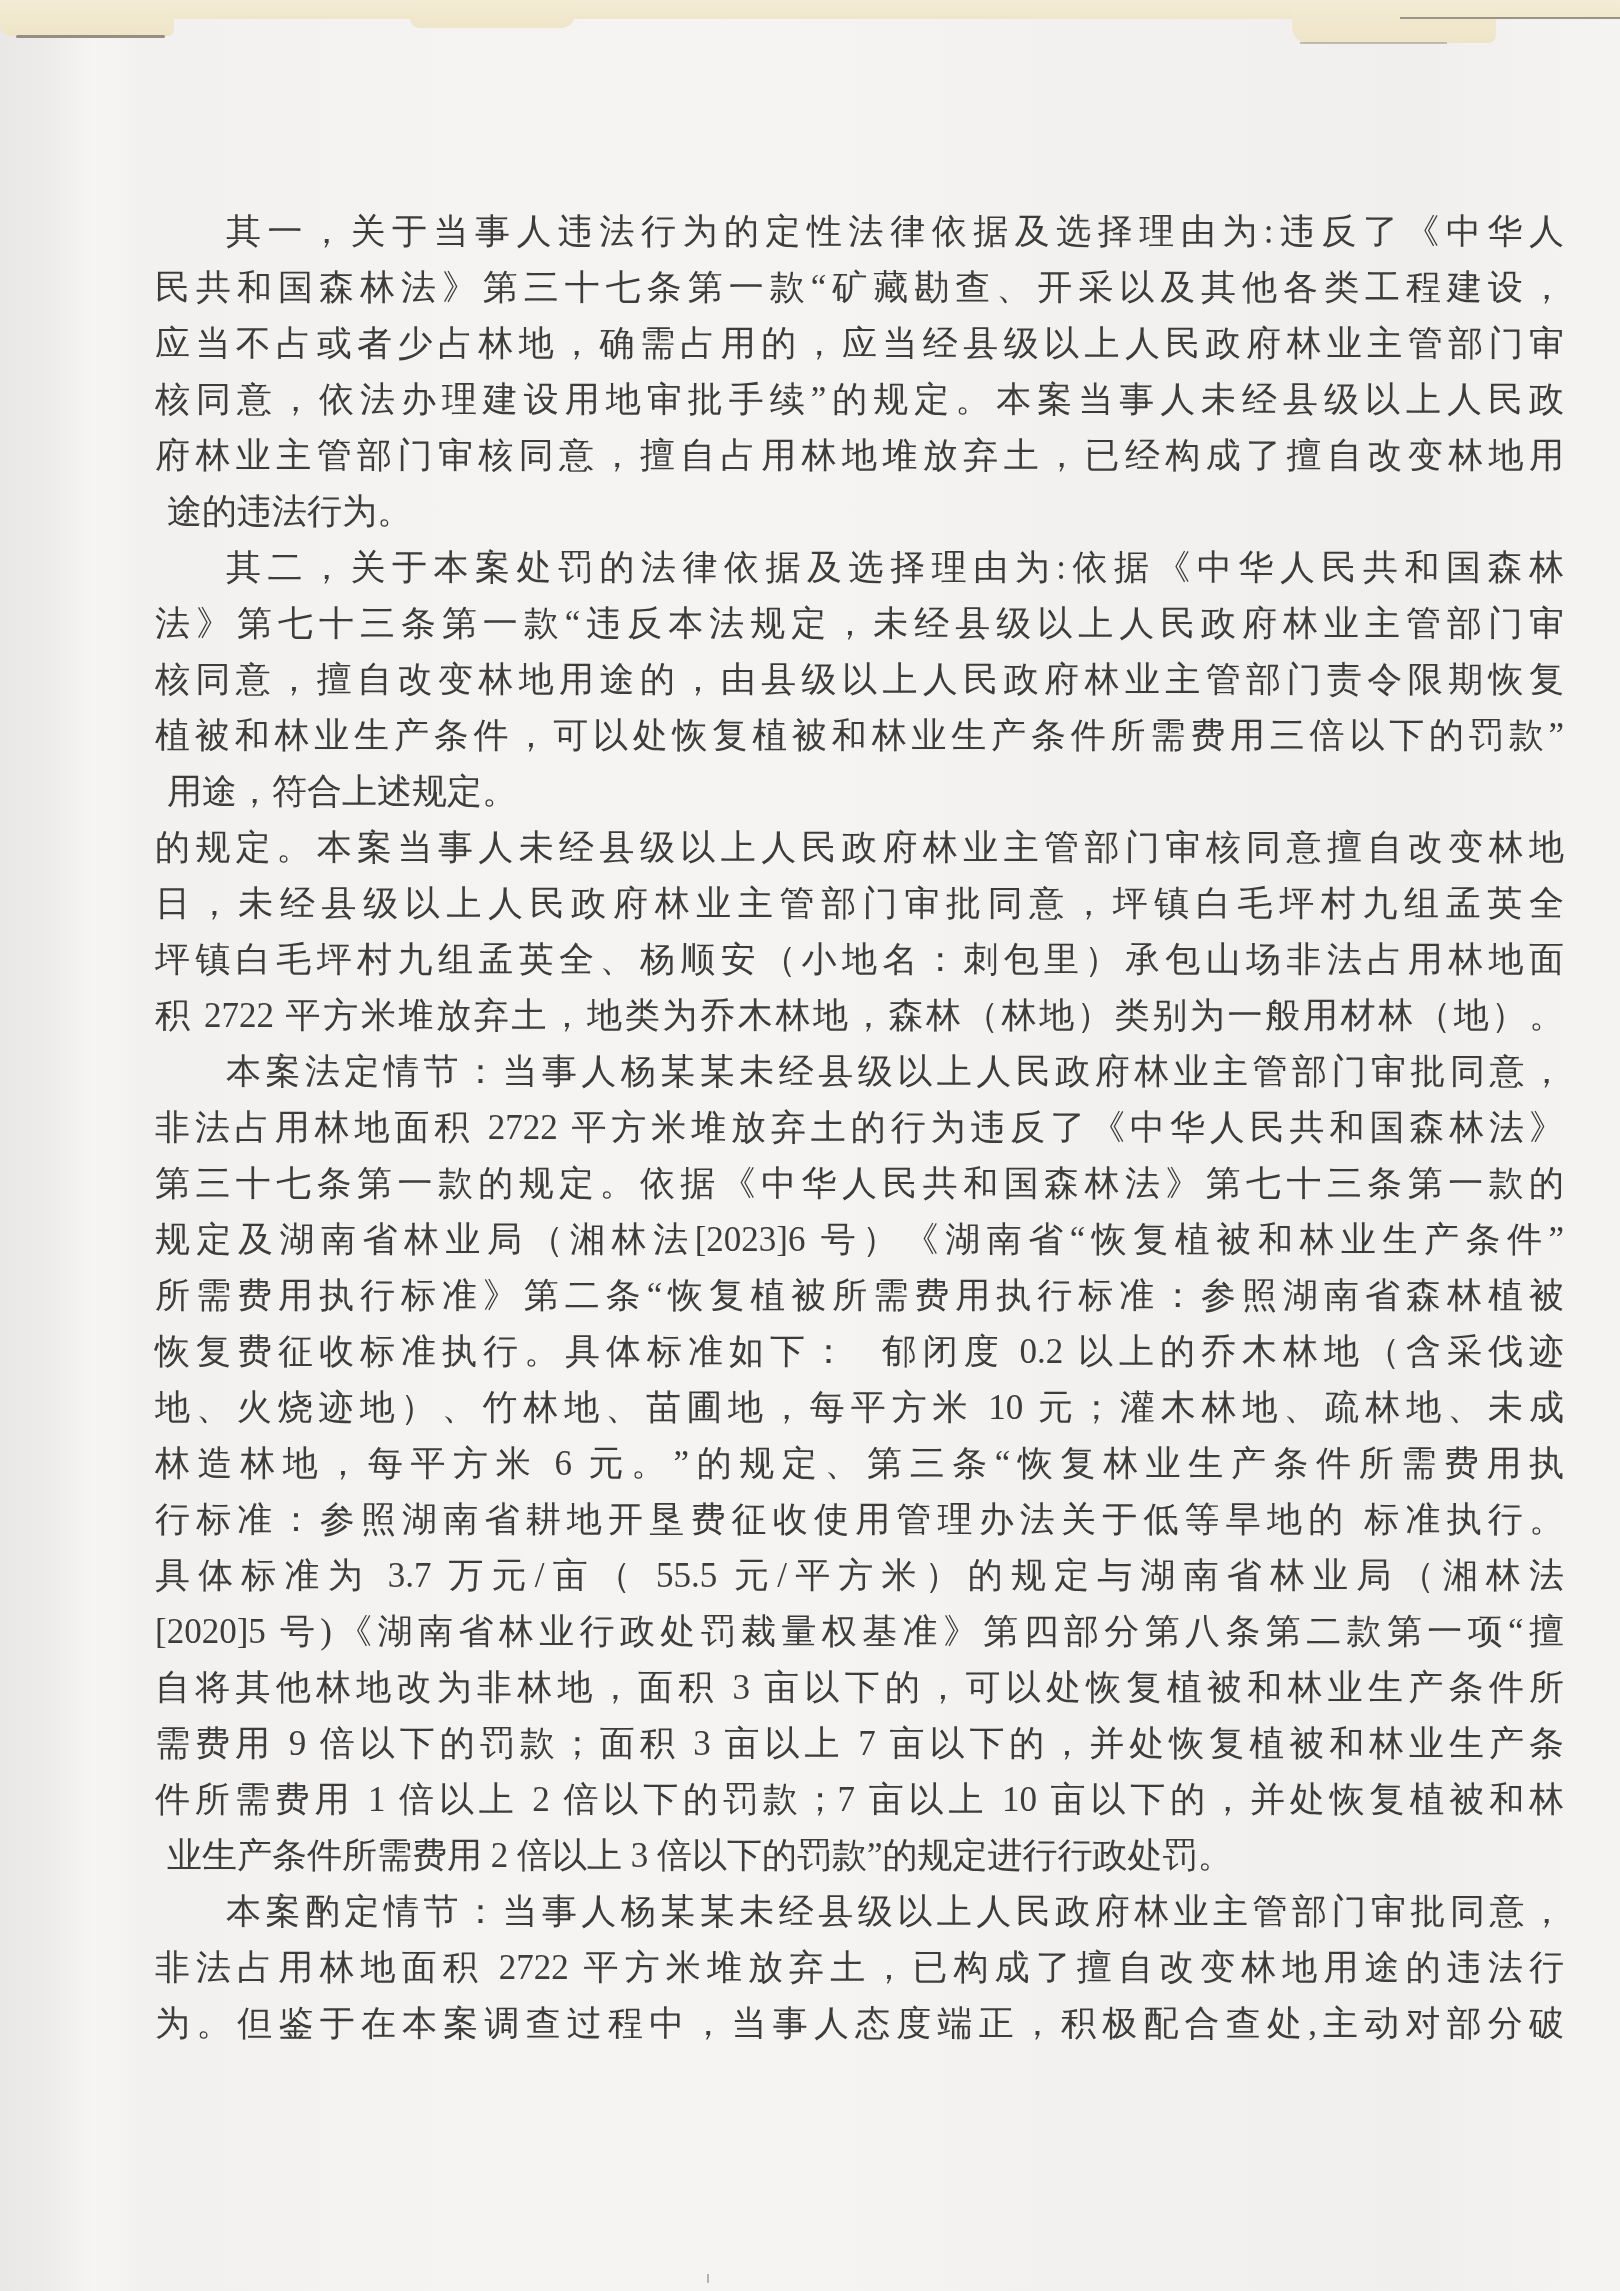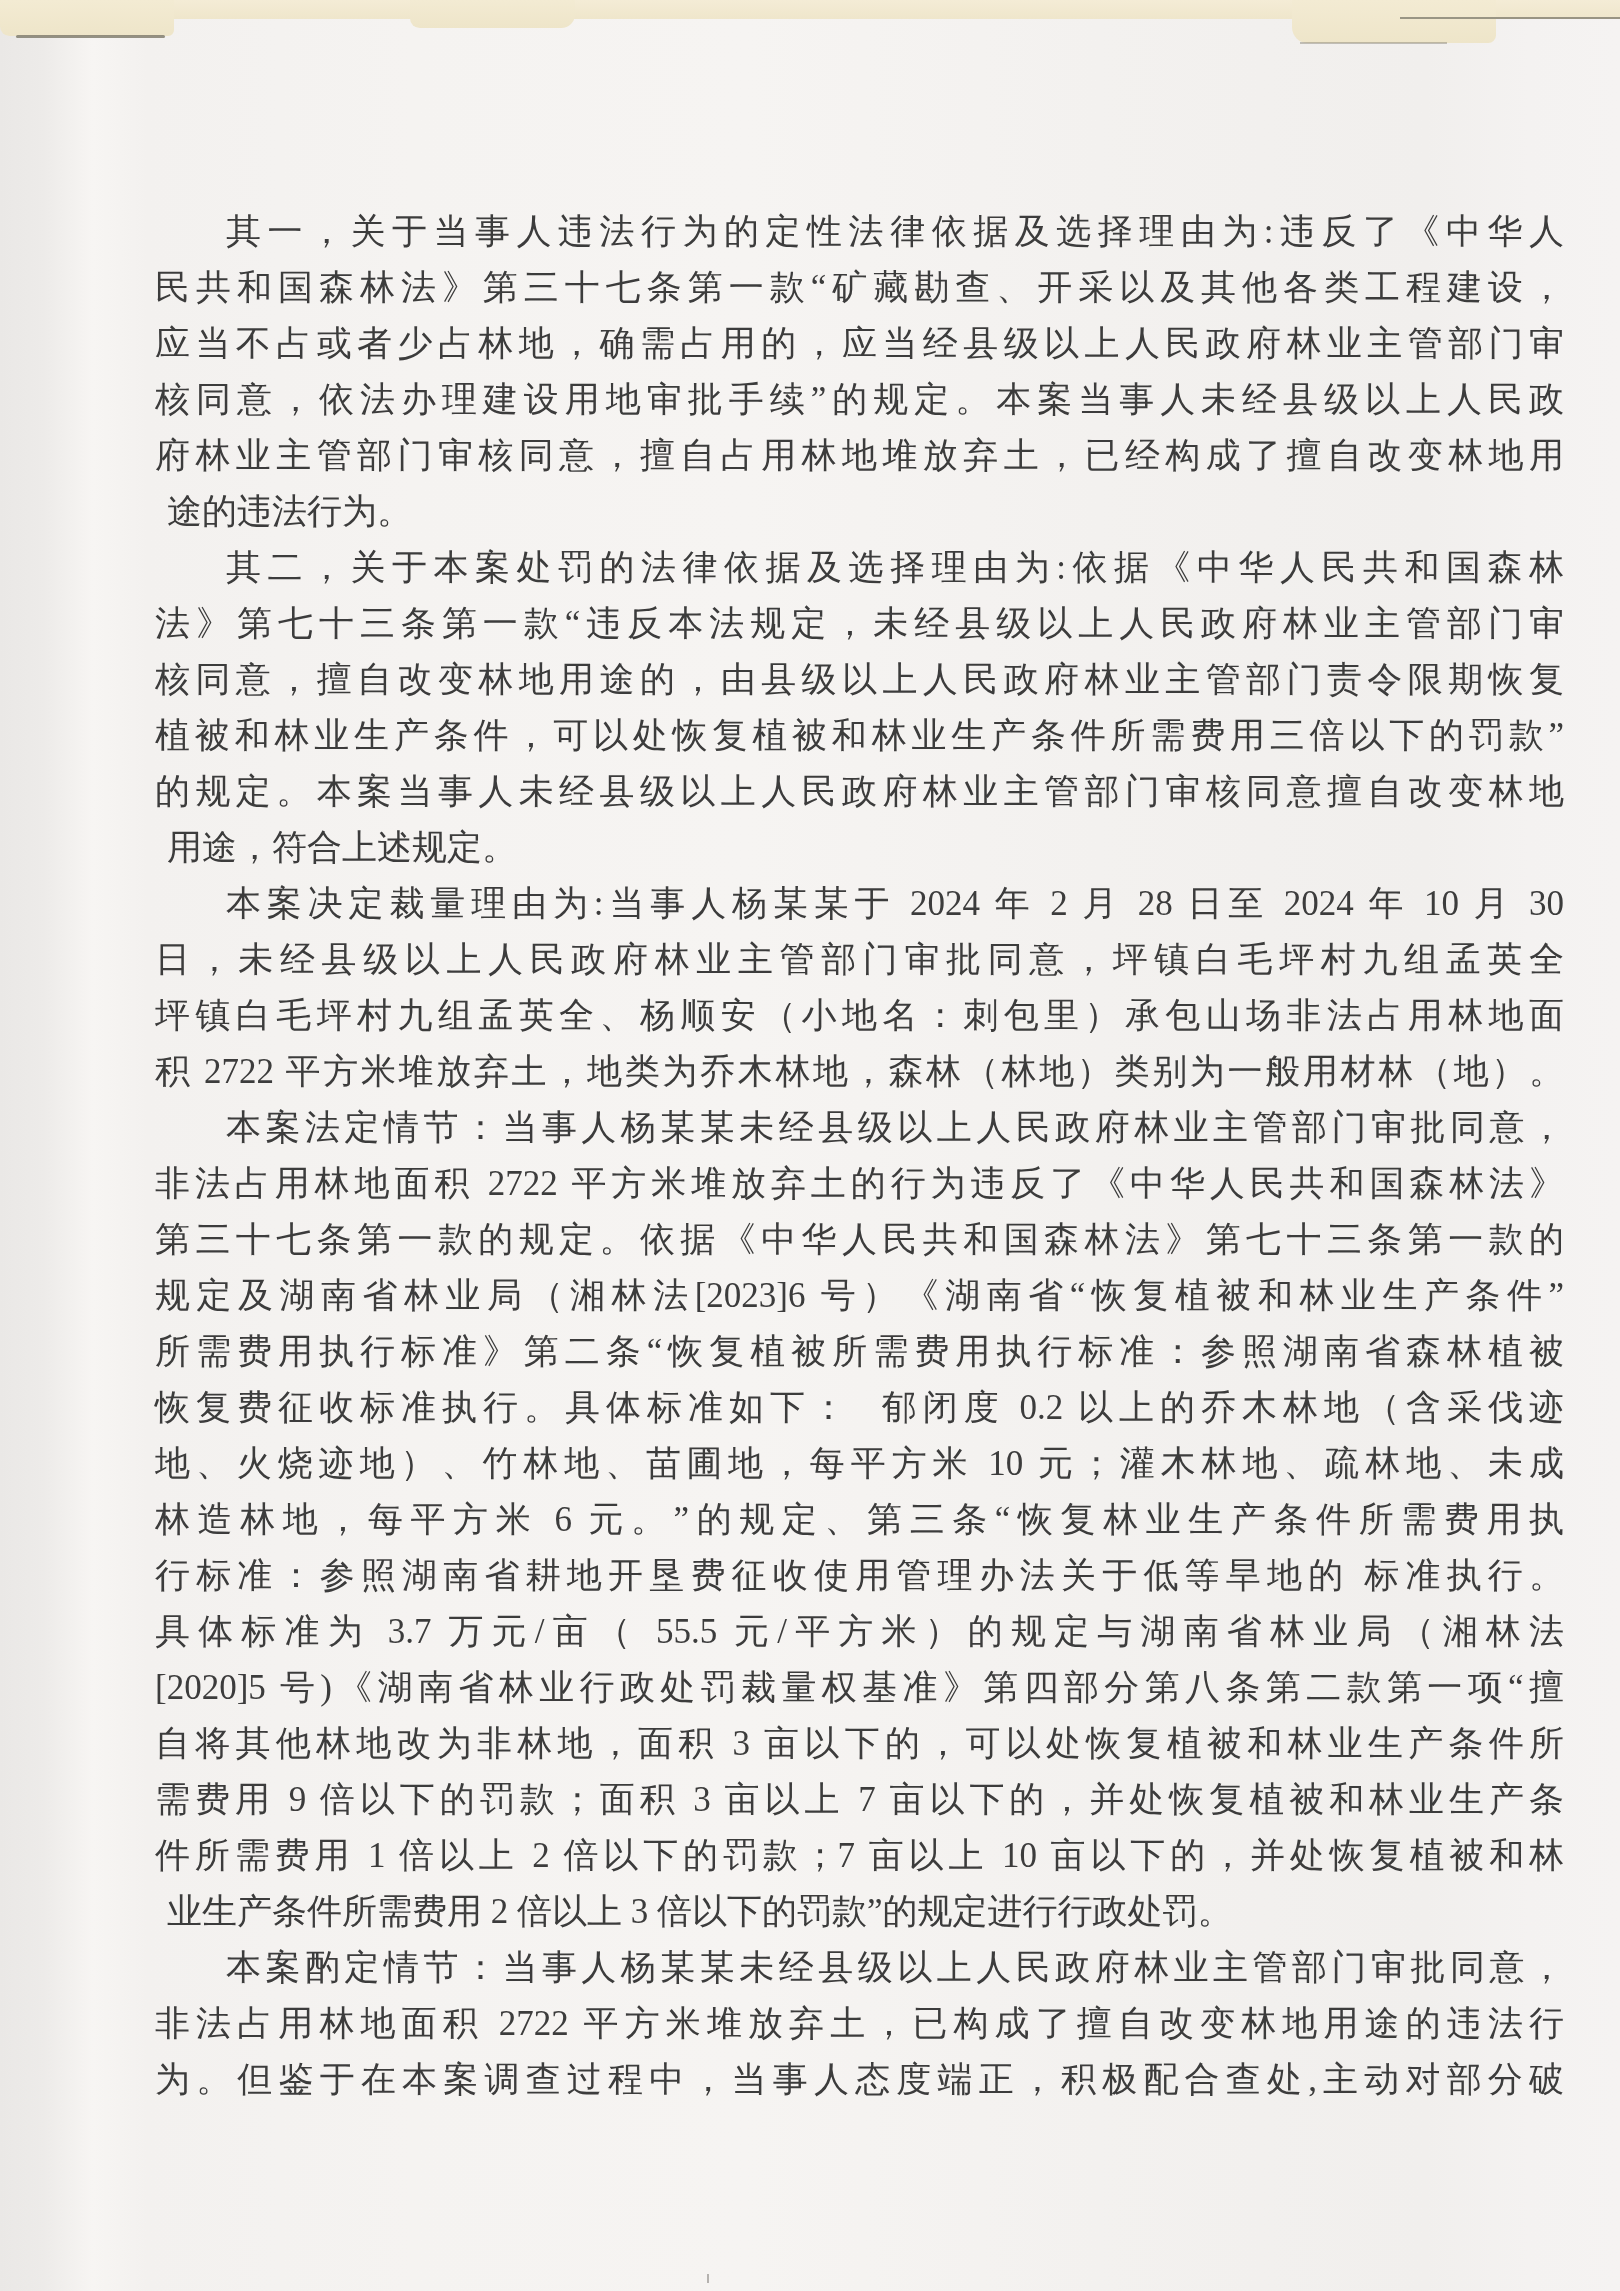--- a/index.html
+++ b/index.html
@@ -79,25 +79,24 @@
         <div class="line">应当不占或者少占林地，确需占用的，应当经县级以上人民政府林业主管部门审</div>
         <div class="line">核同意，依法办理建设用地审批手续”的规定。本案当事人未经县级以上人民政</div>
         <div class="line">府林业主管部门审核同意，擅自占用林地堆放弃土，已经构成了擅自改变林地用</div>
         <div class="line end">途的违法行为。</div>
       </div>
       <div class="para">
         <div class="line indent">其二，关于本案处罚的法律依据及选择理由为:依据《中华人民共和国森林</div>
         <div class="line">法》第七十三条第一款“违反本法规定，未经县级以上人民政府林业主管部门审</div>
         <div class="line">核同意，擅自改变林地用途的，由县级以上人民政府林业主管部门责令限期恢复</div>
         <div class="line">植被和林业生产条件，可以处恢复植被和林业生产条件所需费用三倍以下的罚款”</div>
+        <div class="line end">用途，符合上述规定。</div>
         <div class="line">的规定。本案当事人未经县级以上人民政府林业主管部门审核同意擅自改变林地</div>
-        <div class="line end">用途，符合上述规定。</div>
       </div>
       <div class="para">
-        <div class="line indent">本案决定裁量理由为:当事人杨某某于 2024 年 2 月 28 日至 2024 年 10 月 30</div>
         <div class="line">日，未经县级以上人民政府林业主管部门审批同意，坪镇白毛坪村九组孟英全</div>
         <div class="line">坪镇白毛坪村九组孟英全、杨顺安（小地名：刺包里）承包山场非法占用林地面</div>
         <div class="line">积 2722 平方米堆放弃土，地类为乔木林地，森林（林地）类别为一般用材林（地）。</div>
       </div>
       <div class="para">
         <div class="line indent">本案法定情节：当事人杨某某未经县级以上人民政府林业主管部门审批同意，</div>
         <div class="line">非法占用林地面积 2722 平方米堆放弃土的行为违反了《中华人民共和国森林法》</div>
         <div class="line">第三十七条第一款的规定。依据《中华人民共和国森林法》第七十三条第一款的</div>
         <div class="line">规定及湖南省林业局（湘林法[2023]6 号）《湖南省“恢复植被和林业生产条件”</div>
         <div class="line">所需费用执行标准》第二条“恢复植被所需费用执行标准：参照湖南省森林植被</div>

